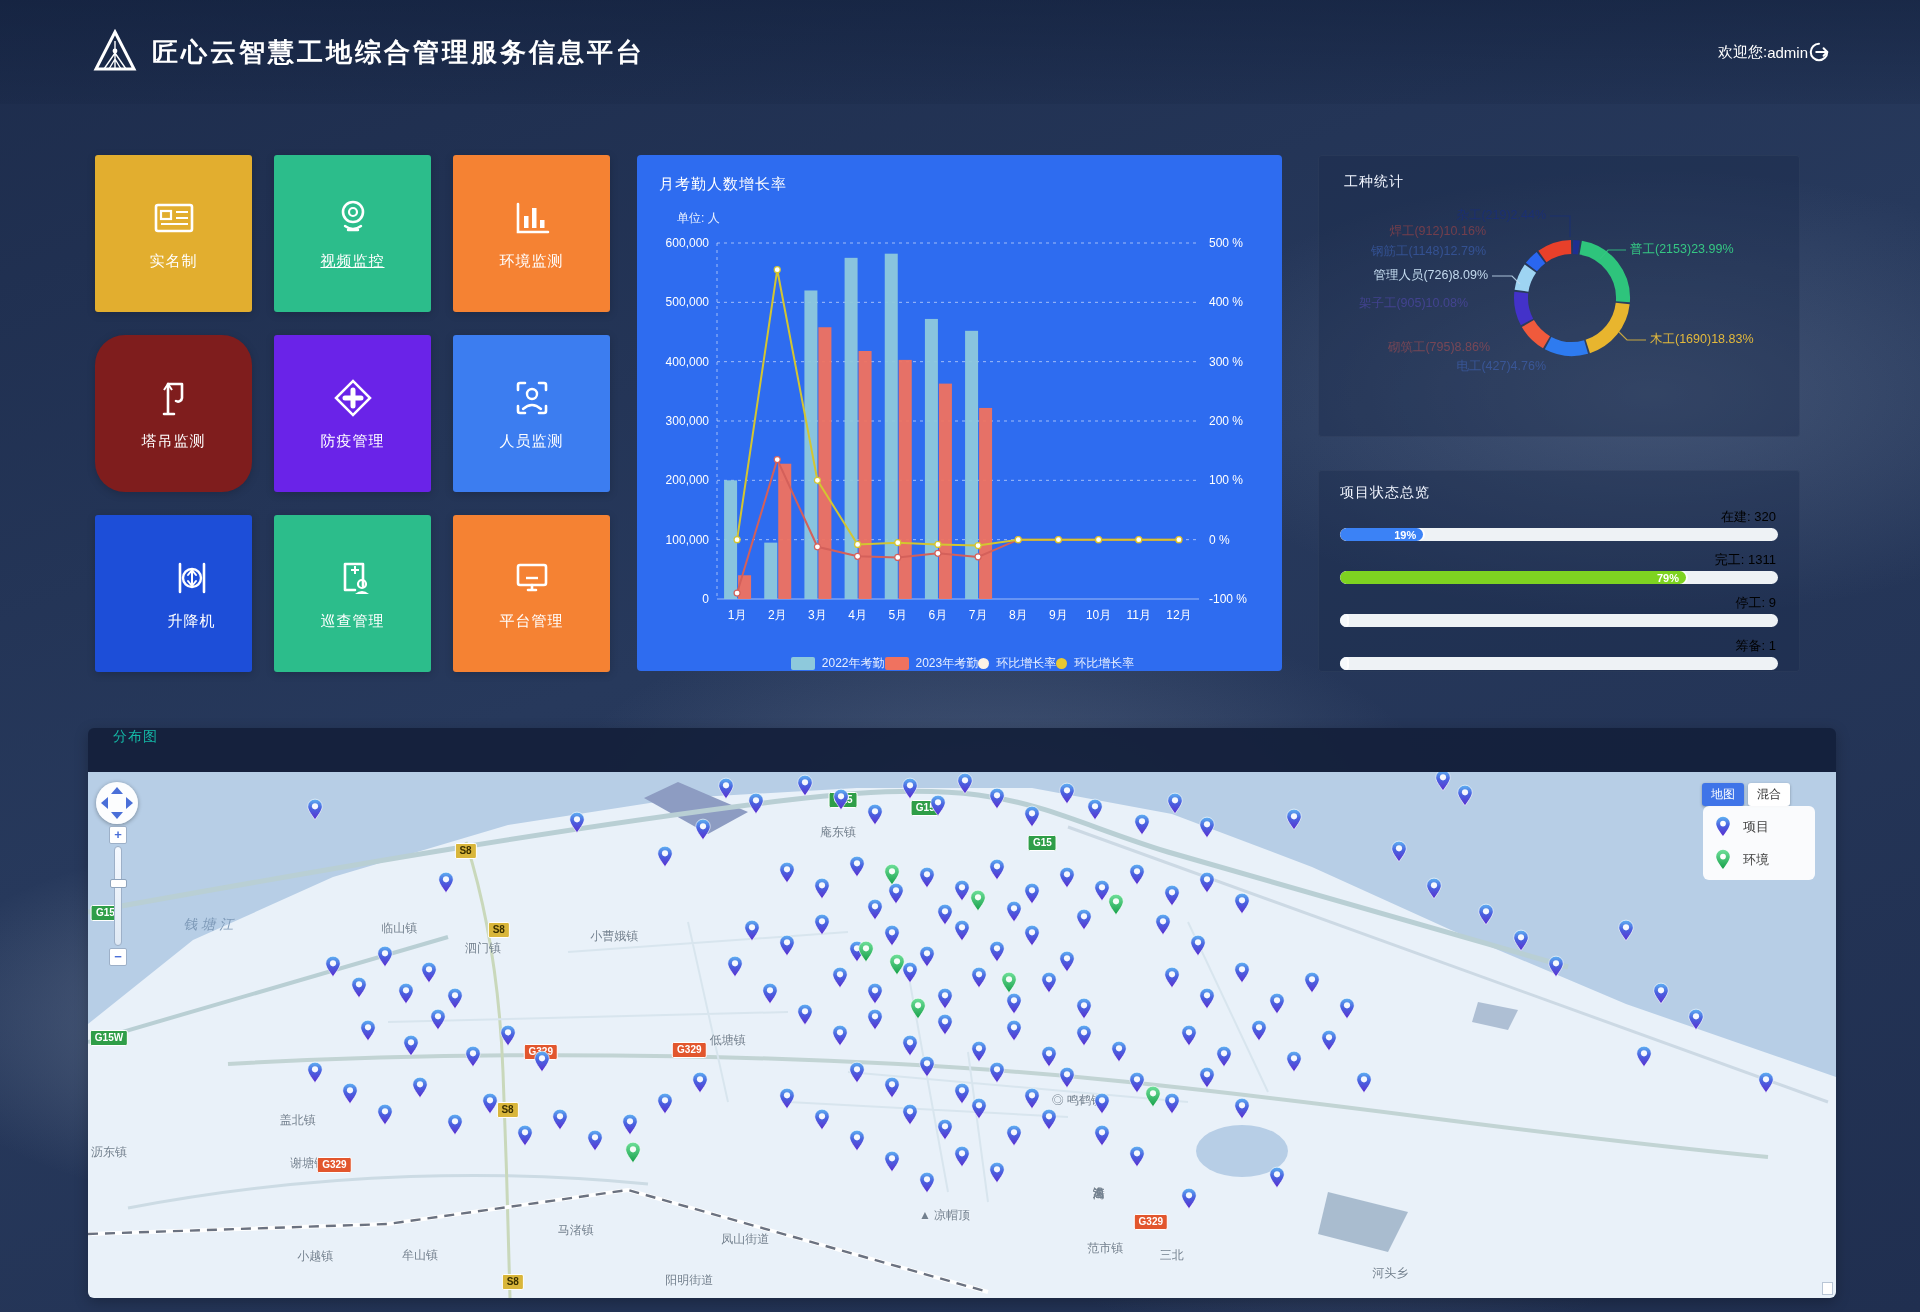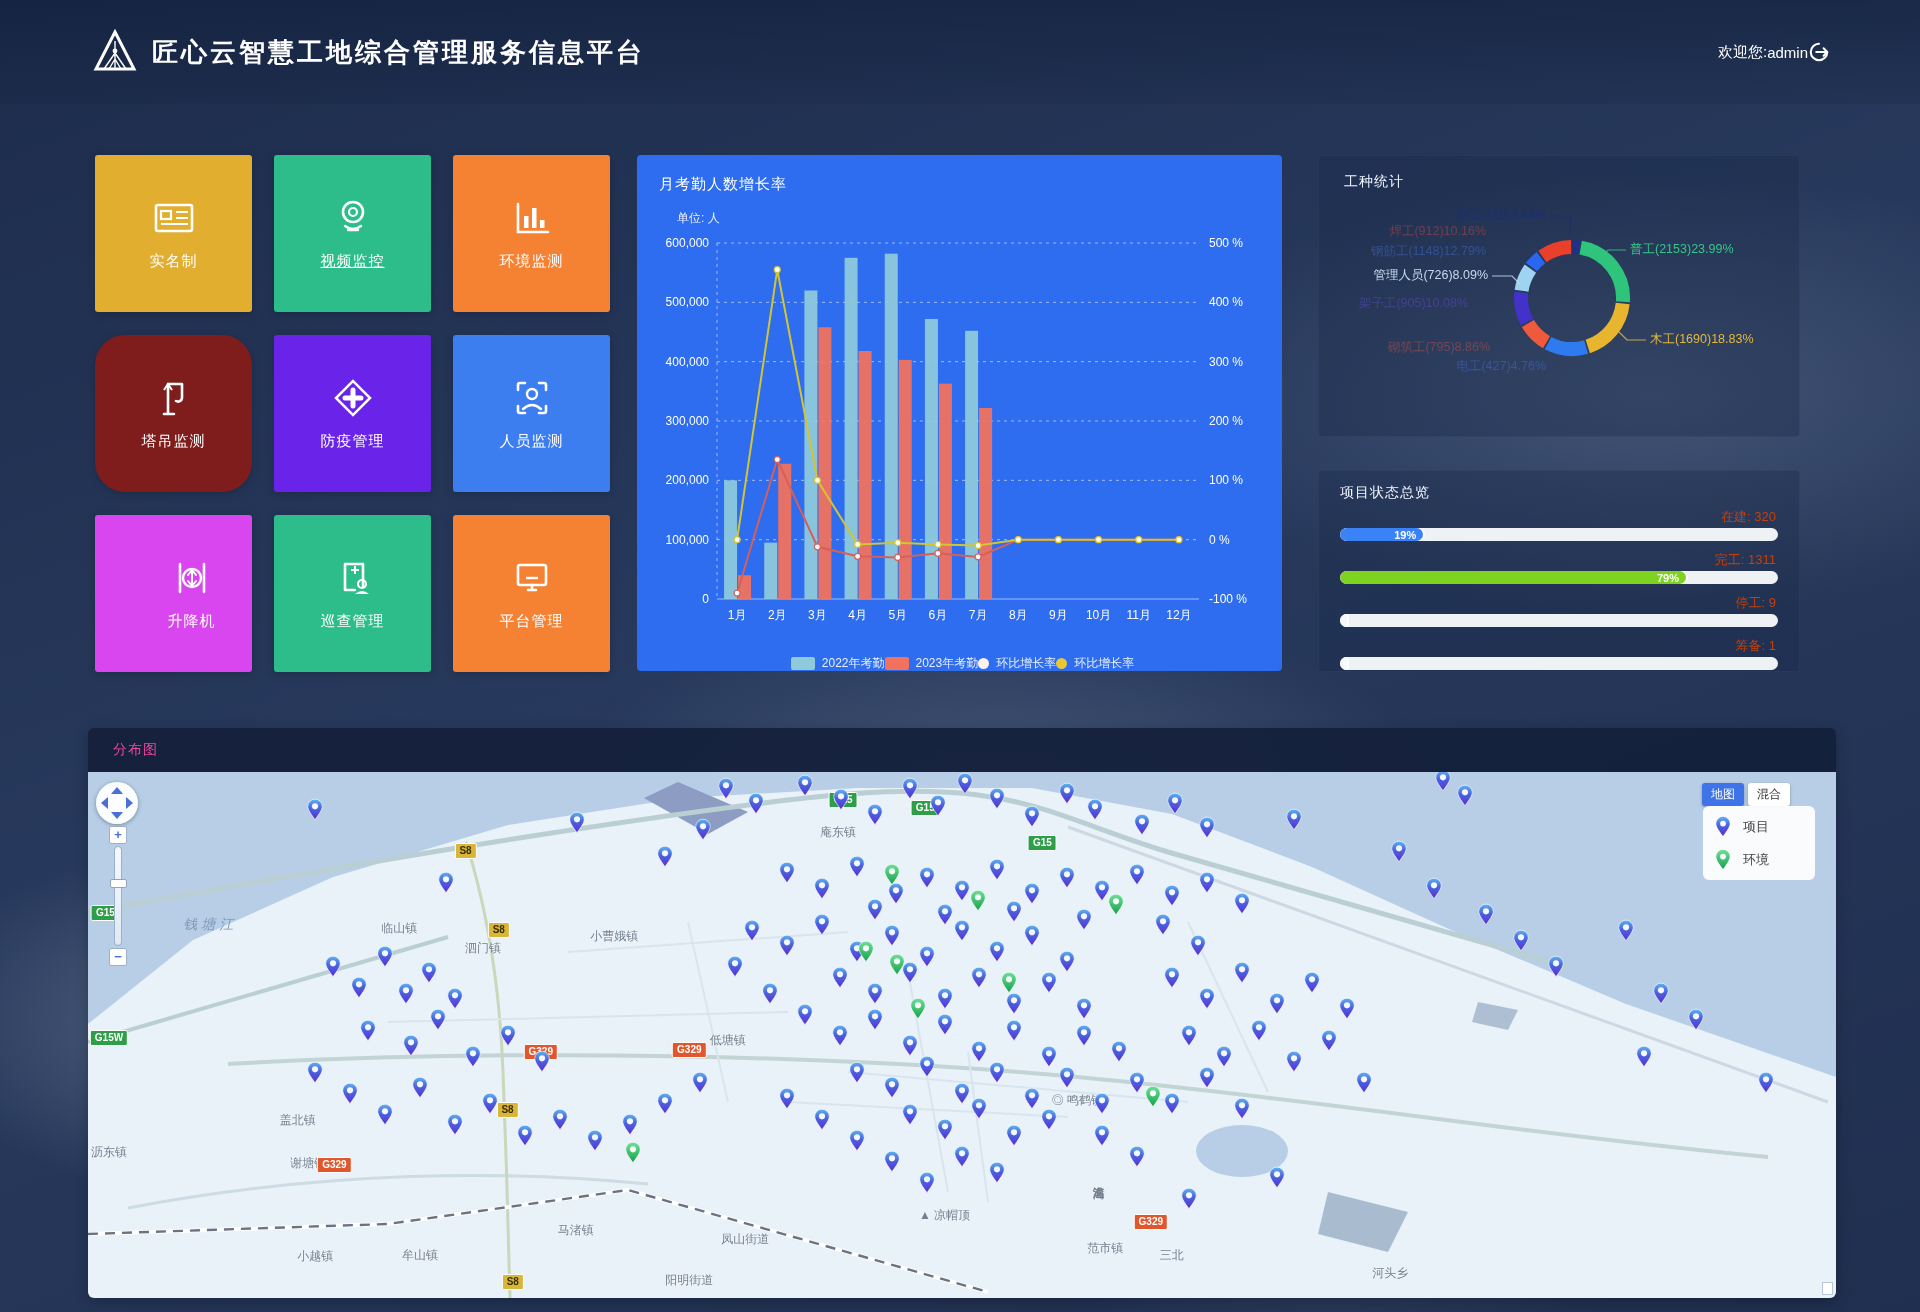--- a/index.html
+++ b/index.html
@@ -45,32 +45,32 @@
   
   .side-panel{ position:absolute; left:1318px; width:482px; border-radius:4px;
     background:rgba(26,42,74,.38); box-shadow:0 0 0 1px rgba(255,255,255,.04) inset; }
   .trade-panel{ top:155px; height:282px; }
   .status-panel{ top:470px; height:202px; padding:14px 22px 0 22px; }
   .side-panel .panel-title{ font-size:14px; color:#f2f6ff; letter-spacing:1px; }
   .trade-panel .panel-title{ position:absolute; left:26px; top:18px; }
   .donut-svg text{ font-family:"Liberation Sans",sans-serif; }
   .status-rows{ margin-top:6px; }
   .status-row{ height:43px; position:relative; }
-  .status-row .s-label{ position:absolute; right:2px; top:0; font-size:13px; color:#c2410c; }
+  .status-row .s-label{ position:absolute; right:2px; top:0; font-size:13px; color:#000000; }
   .s-track{ position:absolute; left:0; right:0; top:20px; height:13px; background:#eef2f5;
     border-radius:7px; overflow:hidden; }
   .s-fill{ position:absolute; left:0; top:0; bottom:0; border-radius:7px;
     display:flex; align-items:center; justify-content:flex-end; padding-right:7px;
     font-size:11px; font-weight:bold; color:#fff; box-shadow:2px 0 0 rgba(255,255,255,.9); }
 
   
   .map-panel{ position:absolute; left:88px; top:728px; width:1748px; height:570px;
     border-radius:6px; overflow:hidden; box-shadow:0 4px 14px rgba(0,0,0,.25); }
-  .map-header{ height:44px; background:rgba(19,32,59,.92); display:flex; align-items:center;
-    padding-left:25px; font-size:14px; letter-spacing:1px; color:#ec4899; }
+  .map-header{ height:44px; background:rgba(19,32,59,.92); display:flex; align-items:flex-start;
+    padding-left:25px; font-size:14px; letter-spacing:1px; color:#14b8a6; }
   .map-body{ position:relative; width:100%; height:526px; background:#e9f1f9; overflow:hidden; }
   .map-base{ position:absolute; inset:0; width:100%; height:100%; }
   .town-label{ position:absolute; font-size:12px; color:#72808f; transform:translate(-50%,-50%);
     white-space:nowrap; text-shadow:0 0 3px rgba(255,255,255,.8); }
   .town-label.vertical{ writing-mode:vertical-lr; }
   .water-label{ position:absolute; font-size:14px; font-style:italic; color:#7e9ab8;
     letter-spacing:4px; transform:translate(-50%,-50%); }
   .road-badge{ position:absolute; transform:translate(-50%,-50%); font-size:10px; font-weight:bold;
     color:#fff; padding:1px 4px; border-radius:2px; border:1px solid #fff; line-height:12px; }
   .badge-g{ background:#2f9e48; }
@@ -177,21 +177,21 @@
       <div class="t-label">防疫管理</div>
     </div>
     <div class="tile" style="background: rgb(60, 125, 240);">
       <svg class="t-icon" viewBox="0 0 44 44" width="44" height="44">
         <path d="M8 14 V9 a2 2 0 0 1 2-2 h5 M29 7 h5 a2 2 0 0 1 2 2 v5 M36 30 v5 a2 2 0 0 1-2 2 h-5 M15 37 h-5 a2 2 0 0 1-2-2 v-5" fill="none" stroke="#fff" stroke-width="2.6" stroke-linecap="round"></path>
         <circle cx="22" cy="18" r="5" fill="none" stroke="#fff" stroke-width="2.4"></circle>
         <path d="M13 33 q9 -8 18 0" fill="none" stroke="#fff" stroke-width="2.4" stroke-linecap="round"></path>
       </svg>
       <div class="t-label">人员监测</div>
     </div>
-    <div class="tile" style="background: #d946ef; padding-left: 36px;">
+    <div class="tile" style="background: #1d4ed8; padding-left: 36px;">
       <svg class="t-icon" viewBox="0 0 44 44" width="44" height="44">
         <path d="M10 8 V36 M34 8 V36" stroke="#fff" stroke-width="2.6" stroke-linecap="round"></path>
         <circle cx="22" cy="22" r="9" fill="none" stroke="#fff" stroke-width="2.4"></circle>
         <path d="M22 15 v14 M18 19 l4-5 4 5 M18 25 l4 5 4-5" fill="none" stroke="#fff" stroke-width="2" stroke-linecap="round" stroke-linejoin="round"></path>
       </svg>
       <div class="t-label">升降机</div>
     </div>
     <div class="tile" style="background: rgb(44, 189, 139);">
       <svg class="t-icon" viewBox="0 0 44 44" width="44" height="44">
         <path d="M14 8 h18 v22 M14 8 v26 h10" fill="none" stroke="#fff" stroke-width="2.6" stroke-linecap="round" stroke-linejoin="round"></path>

